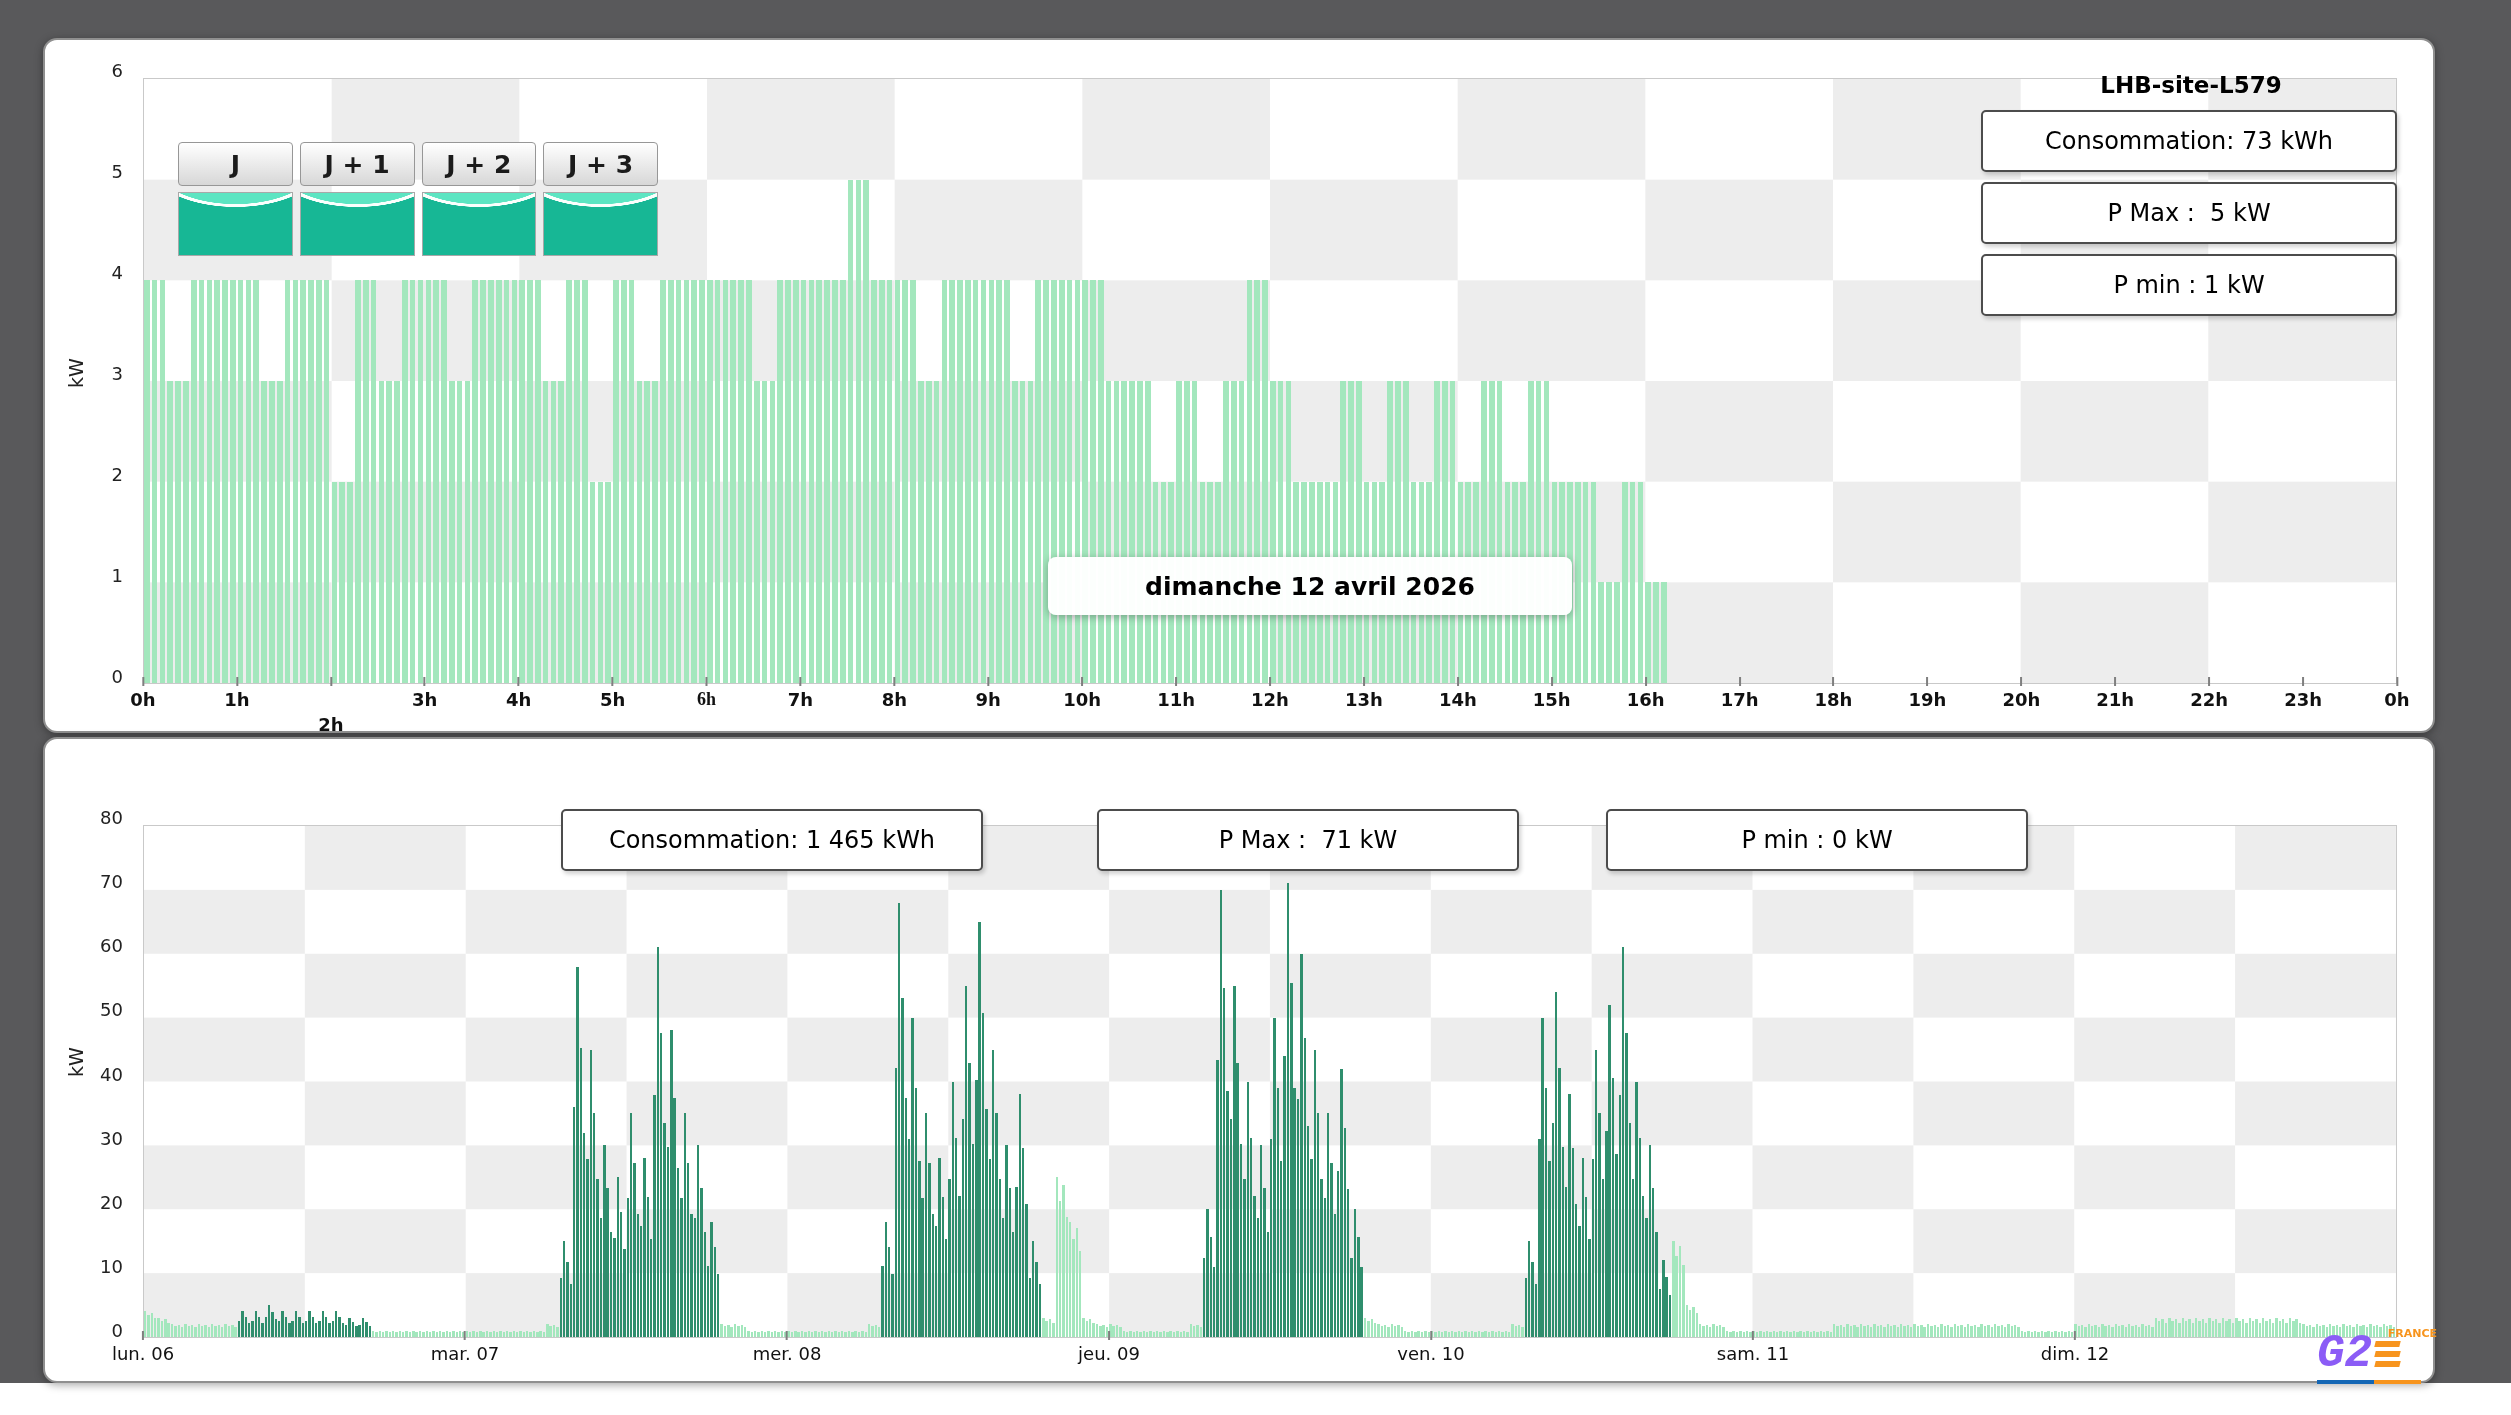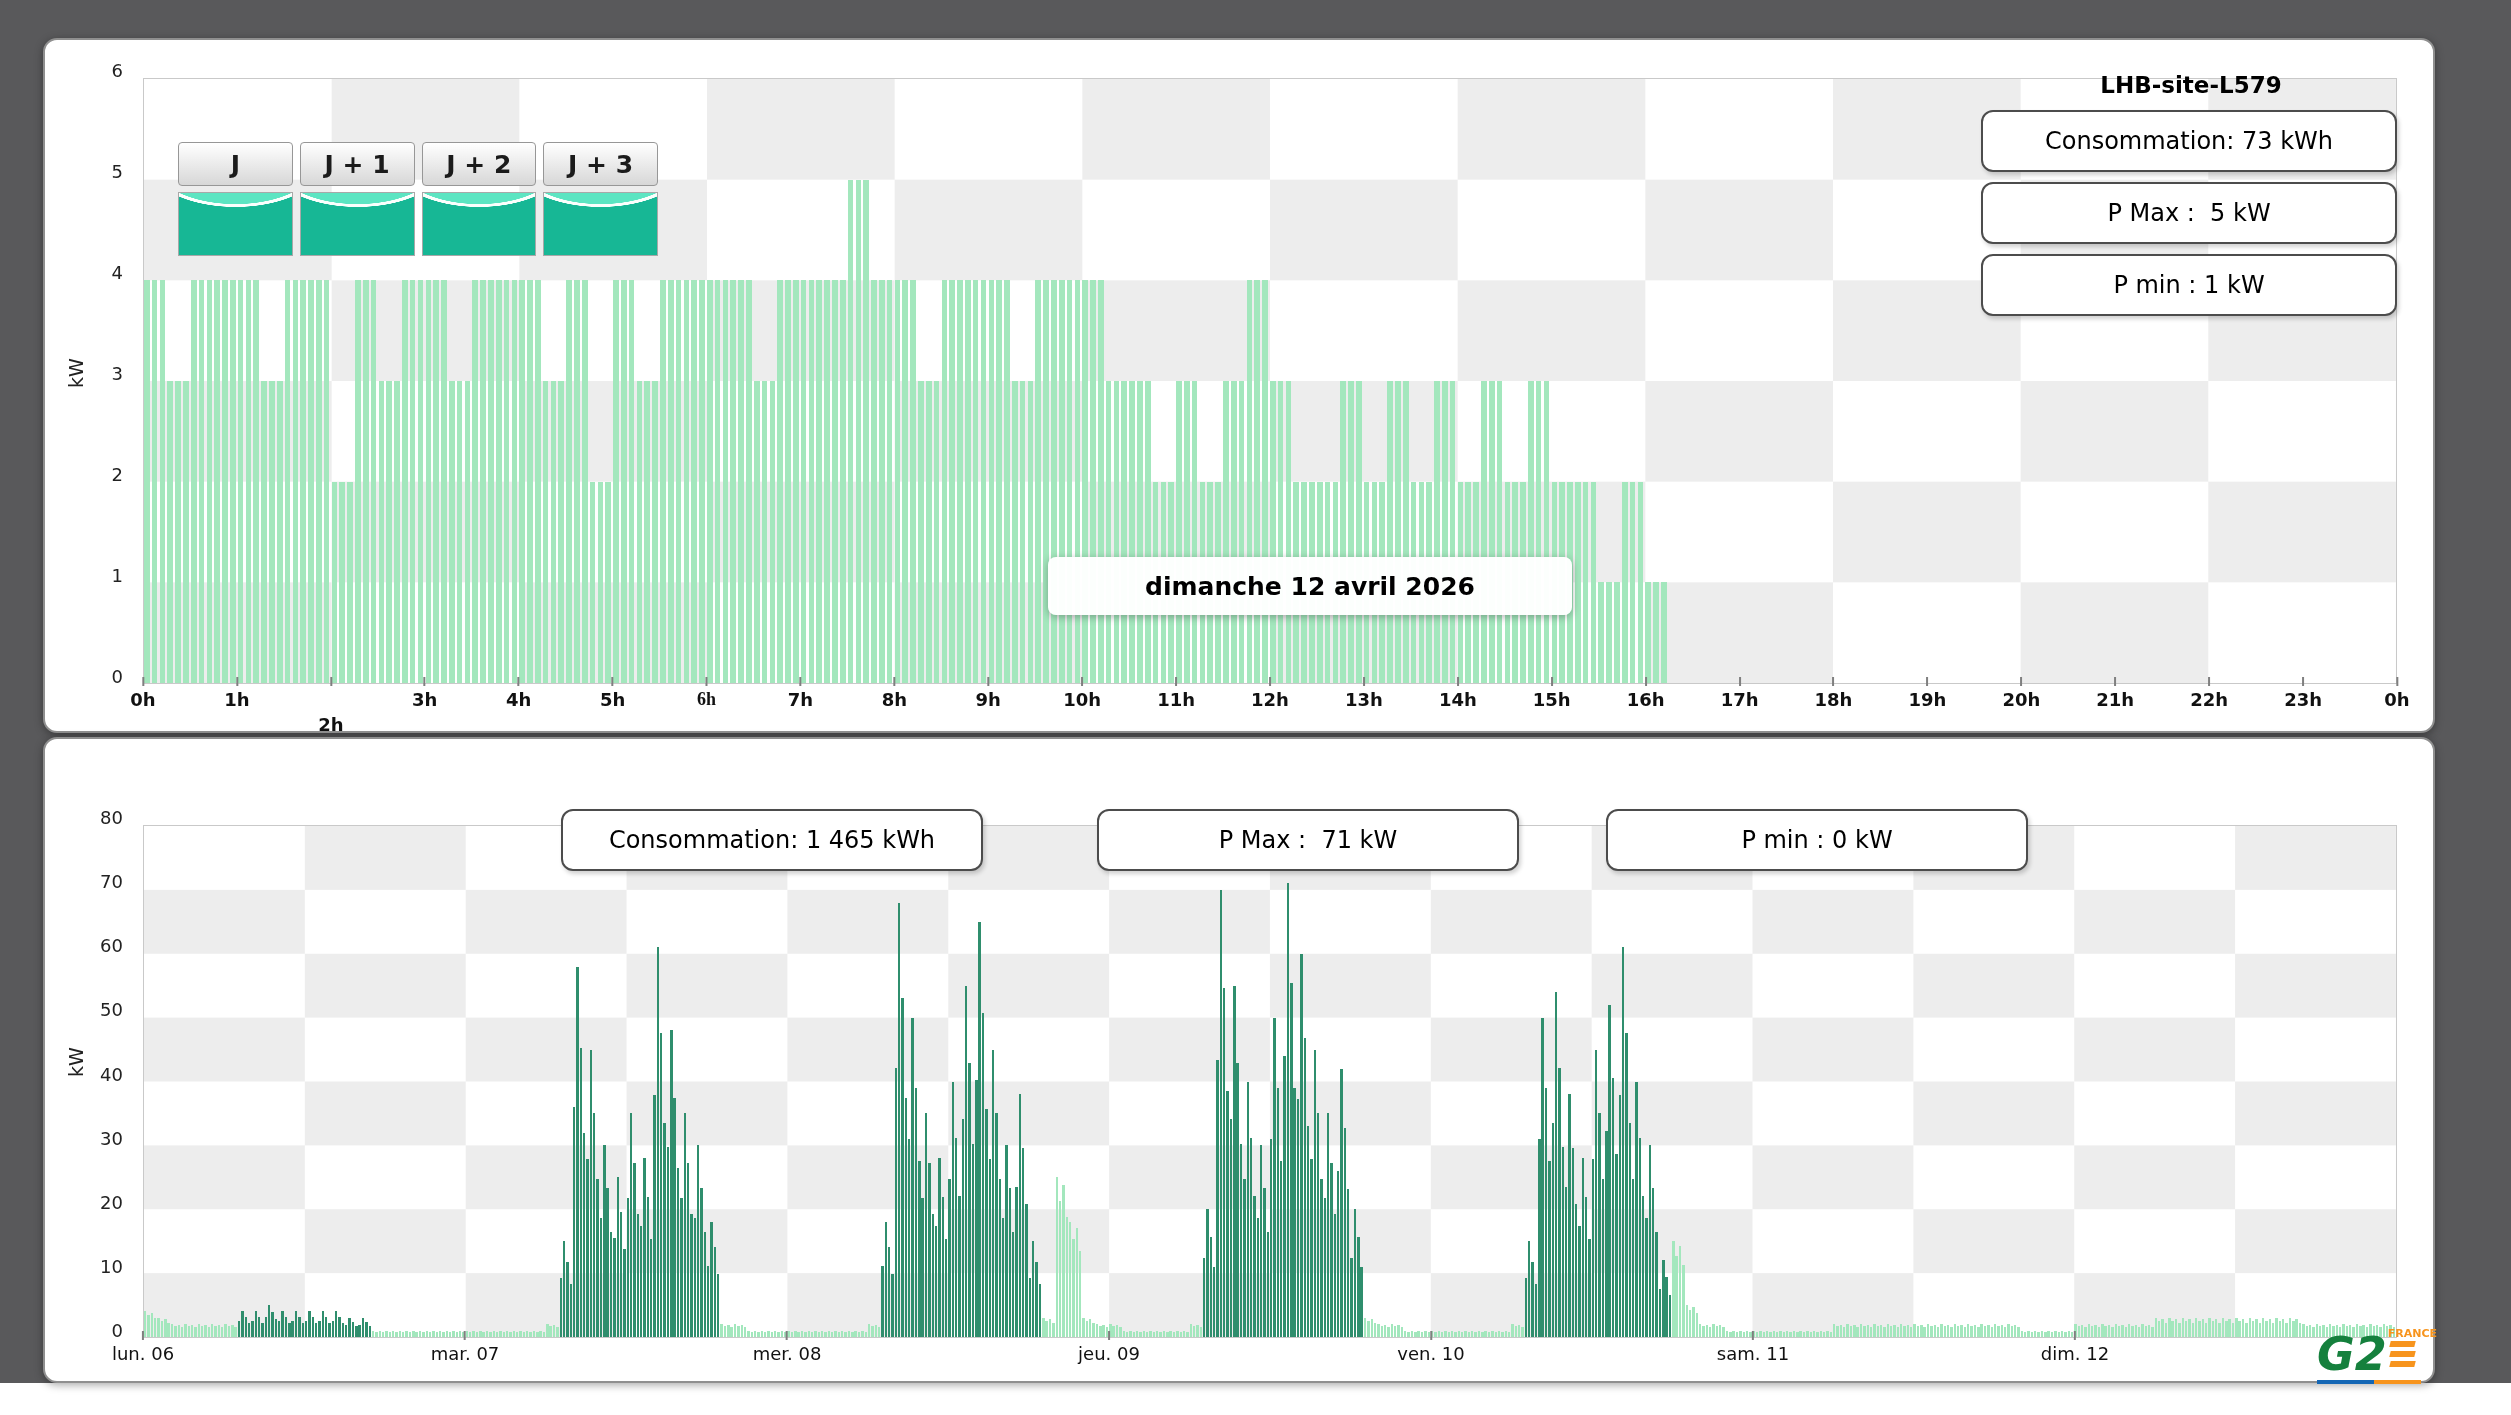--- a/index.html
+++ b/index.html
@@ -37,21 +37,21 @@
   .xtick{position:absolute;top:0;transform:translateX(-50%);display:flex;flex-direction:column;align-items:center;}
   .xtick .mark{width:2px;height:9px;background:#7f7f7f;}
   .xtick .xlabel{margin-top:3px;font-size:18px;color:#111;white-space:nowrap;}
   #xaxis-top .xlabel{font-weight:bold;}
   .kw-label{position:absolute;left:16px;transform:rotate(-90deg);font-size:19px;color:#222;}
   #kw-top{top:322px;}
   #kw-bottom{top:312px;}
 
   
   .stat-box{
-    position:absolute;background:#fff;border:2px solid #4c4c4c;border-radius:12px;
+    position:absolute;background:#fff;border:2px solid #4c4c4c;border-radius:5px;
     display:flex;align-items:center;justify-content:center;
     font-size:24px;color:#000;box-shadow:2px 3px 4px rgba(0,0,0,.18);z-index:7;white-space:pre;
   }
   #top-panel .stat-box{right:36px;width:412px;height:58px;}
   .ts1{top:70px;} .ts2{top:142px;} .ts3{top:214px;}
   #site-label{position:absolute;right:36px;top:32px;width:412px;text-align:center;
     font-size:23px;font-weight:bold;color:#000;z-index:7;}
   .bs{top:70px;width:418px;height:58px;}
   .bs1{left:516px;} .bs2{left:1052px;} .bs3{left:1561px;}
 
@@ -88,21 +88,21 @@
   .day-btn{flex:1;height:44px;background:linear-gradient(#ffffff,#d7d7d7);border:1px solid #979797;
     border-radius:4px;display:flex;align-items:center;justify-content:center;
     font-size:25px;font-weight:bold;color:#1b1b1b;font-family:inherit;cursor:pointer;padding:0;}
   #day-tiles{position:absolute;left:133px;top:152px;width:480px;display:flex;gap:7px;z-index:6;}
   .tile{flex:1;height:64px;border:1px solid #a8a8a8;box-sizing:border-box;
     background:radial-gradient(140% 130% at 50% -50%, #5ce5c2 0% 52%, #fbfffd 52.5% 55.5%, #17b795 56% 100%);}
 
   
   #g2e{position:absolute;left:2272px;top:592px;width:120px;z-index:7;}
   .g2row{display:flex;align-items:center;position:relative;}
-  .g2{font-size:46px;font-weight:bold;font-style:italic;color:#15803d;line-height:1;}
+  .g2{font-size:46px;font-weight:bold;font-style:italic;color:#8b5cf6;line-height:1;font-family:Liberation Mono, monospace;}
   .ebars{display:inline-flex;flex-direction:column;gap:4px;margin-left:3px;}
   .ebars i{width:25px;height:6px;background:#f7941d;transform:skewX(-14deg);display:block;}
   .france{position:absolute;right:0;top:-4px;font-size:11px;font-weight:bold;color:#f7941d;}
   .g2underline{height:4px;width:104px;margin-top:3px;background:linear-gradient(90deg,#1467b5 55%,#f7941d 55%);}
 </style>
 </head>
 <body>
 
 <div class="backdrop"></div>
 

